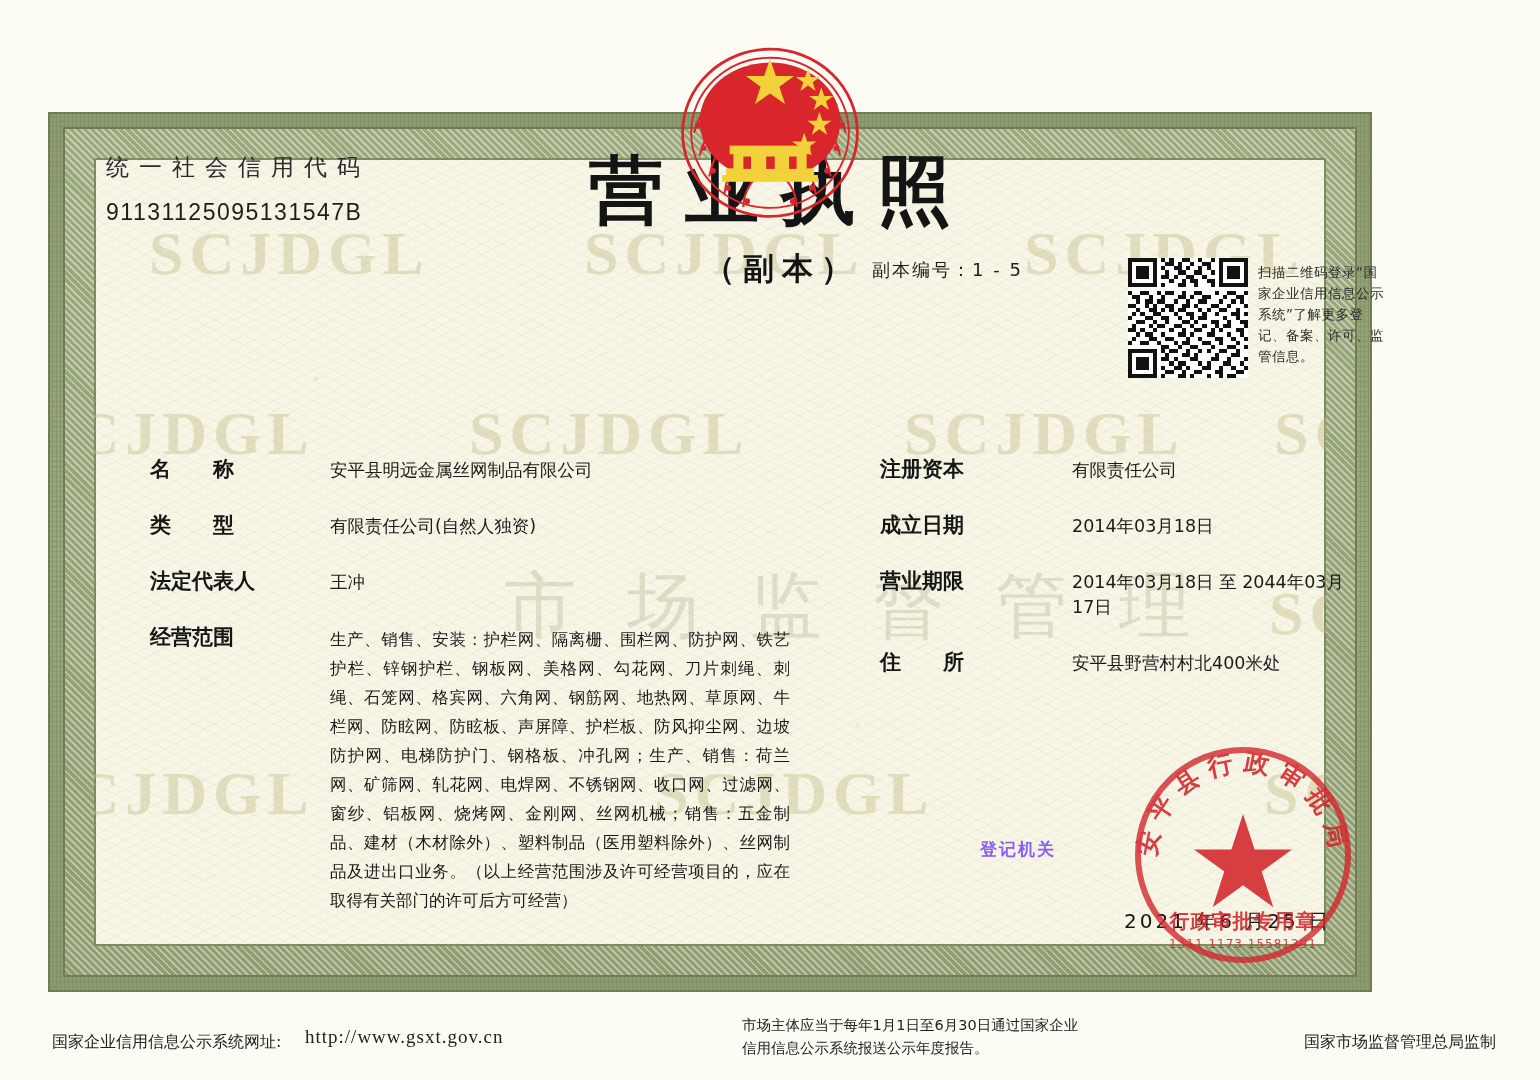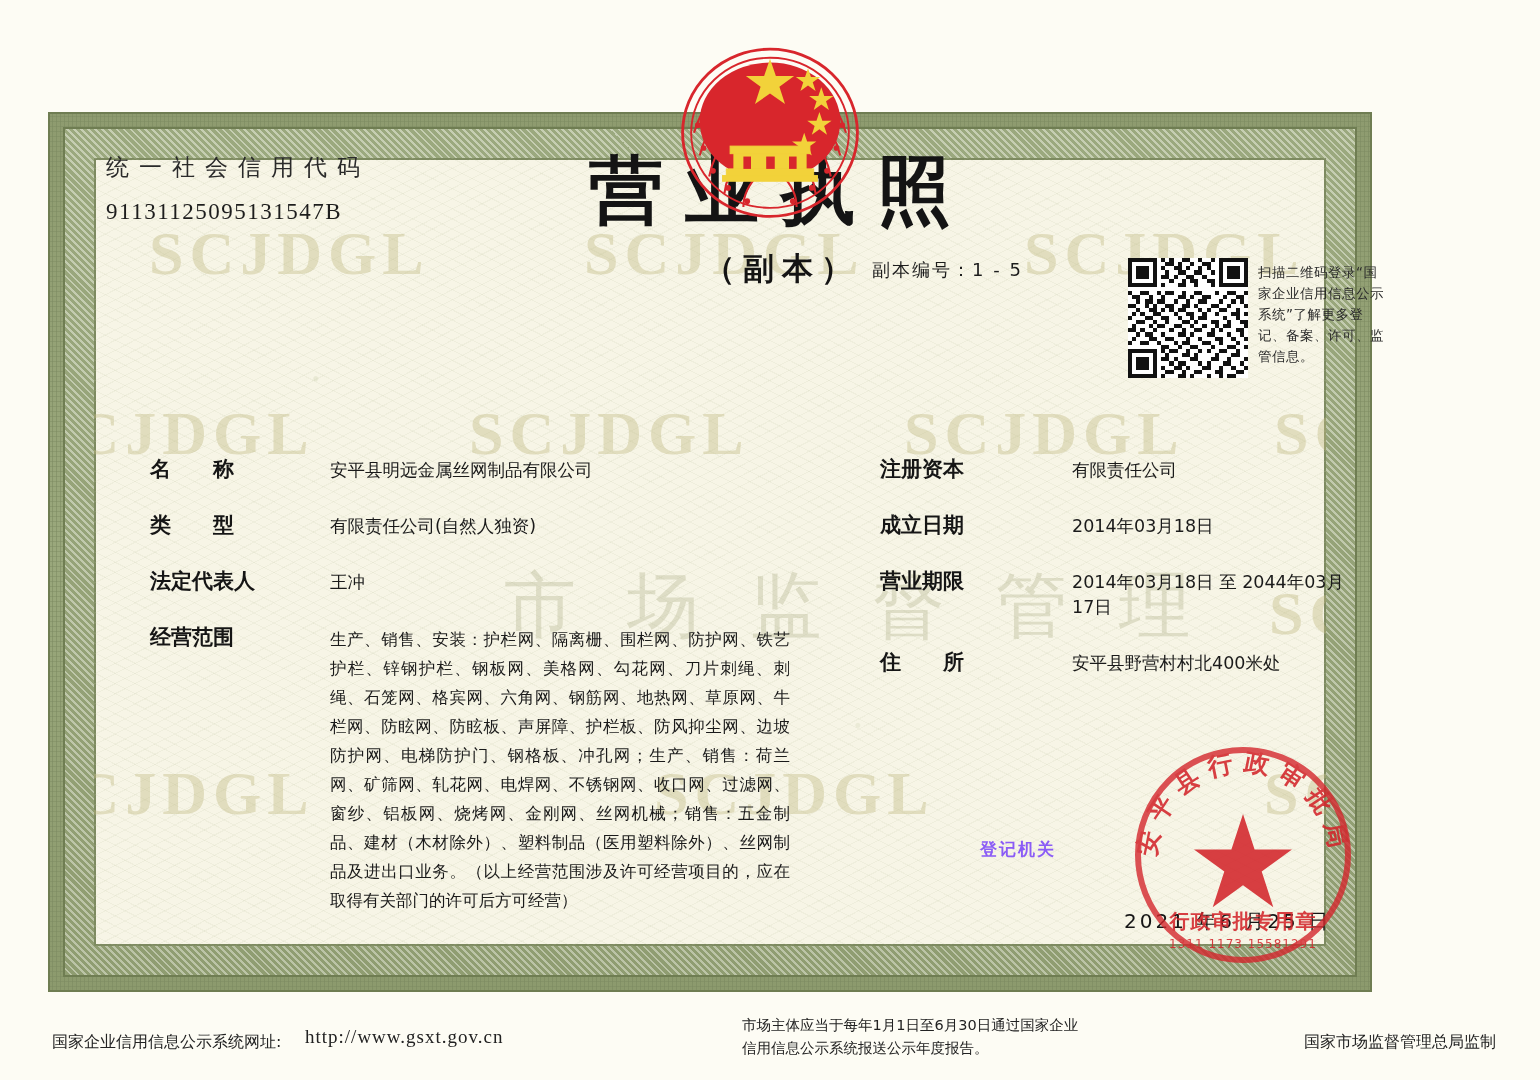--- a/index.html
+++ b/index.html
@@ -116,21 +116,21 @@
   }
   .credit-title {
     font-family: "DejaVu Sans", sans-serif;
     font-size: 23px;
     letter-spacing: 10px;
     color: #2a2a2a;
     white-space: nowrap;
   }
   .credit-code {
     margin-top: 16px;
-    font-family: Liberation Serif, serif;
+    font-family: Liberation Sans, sans-serif;
     font-size: 23px;
     letter-spacing: 1.5px;
     color: #1d1d1d;
   }
 
   .main-title {
     position: absolute;
     left: 50%;
     top: 142px;
     transform: translateX(-50%);

